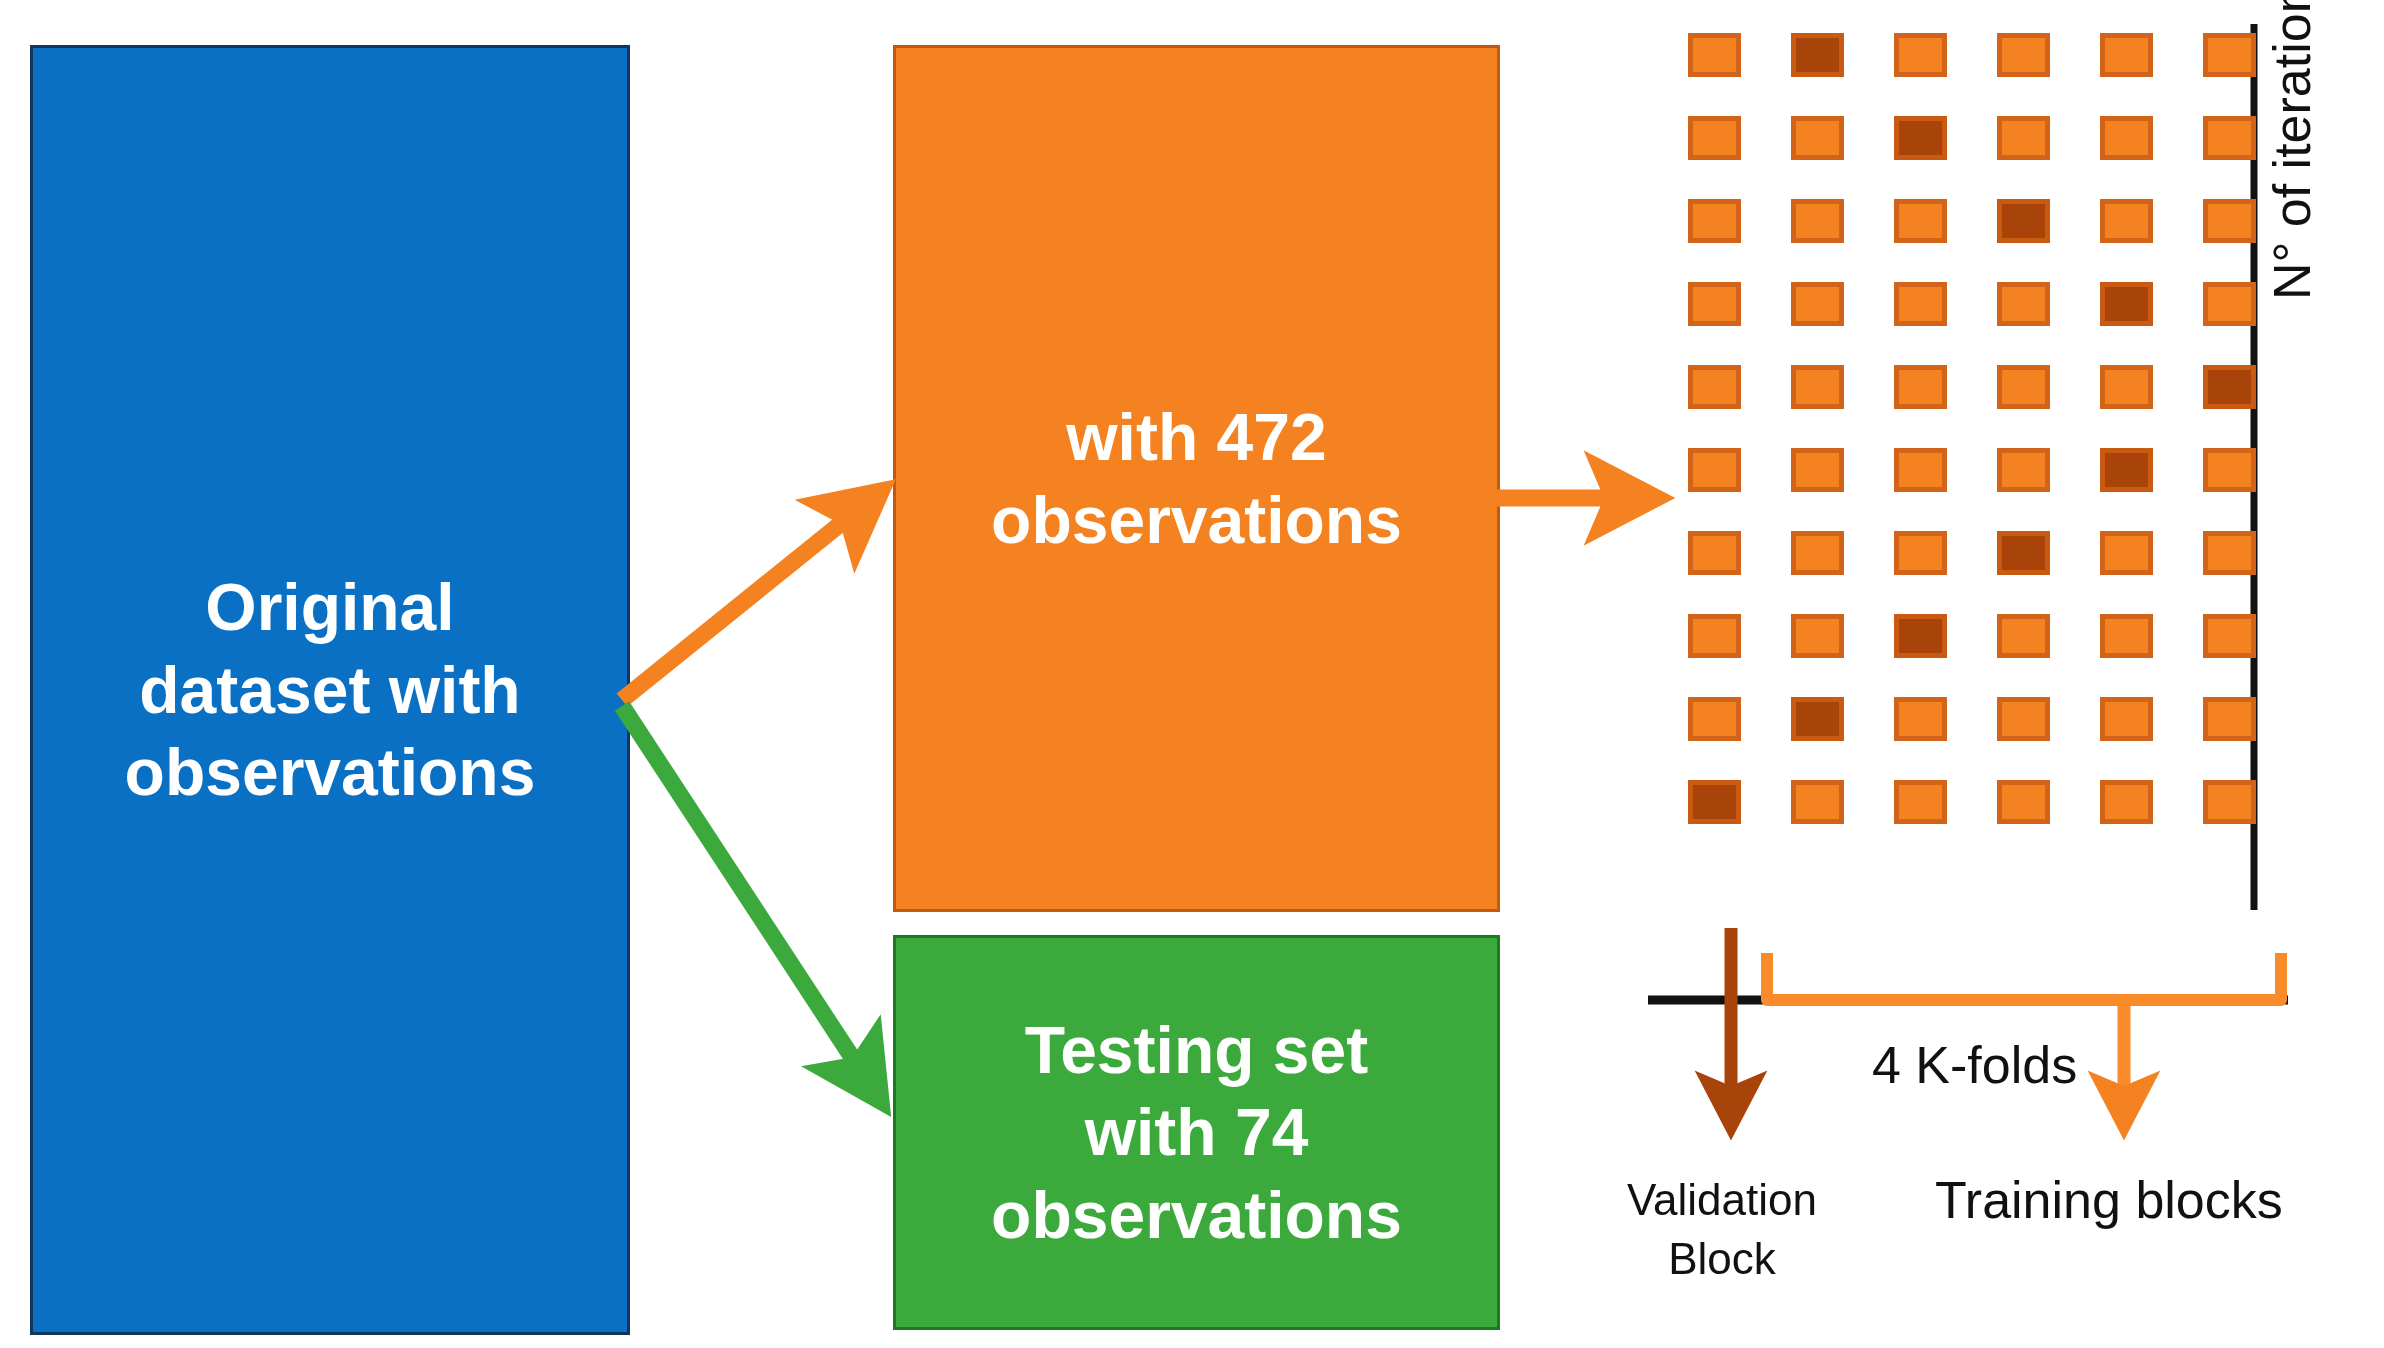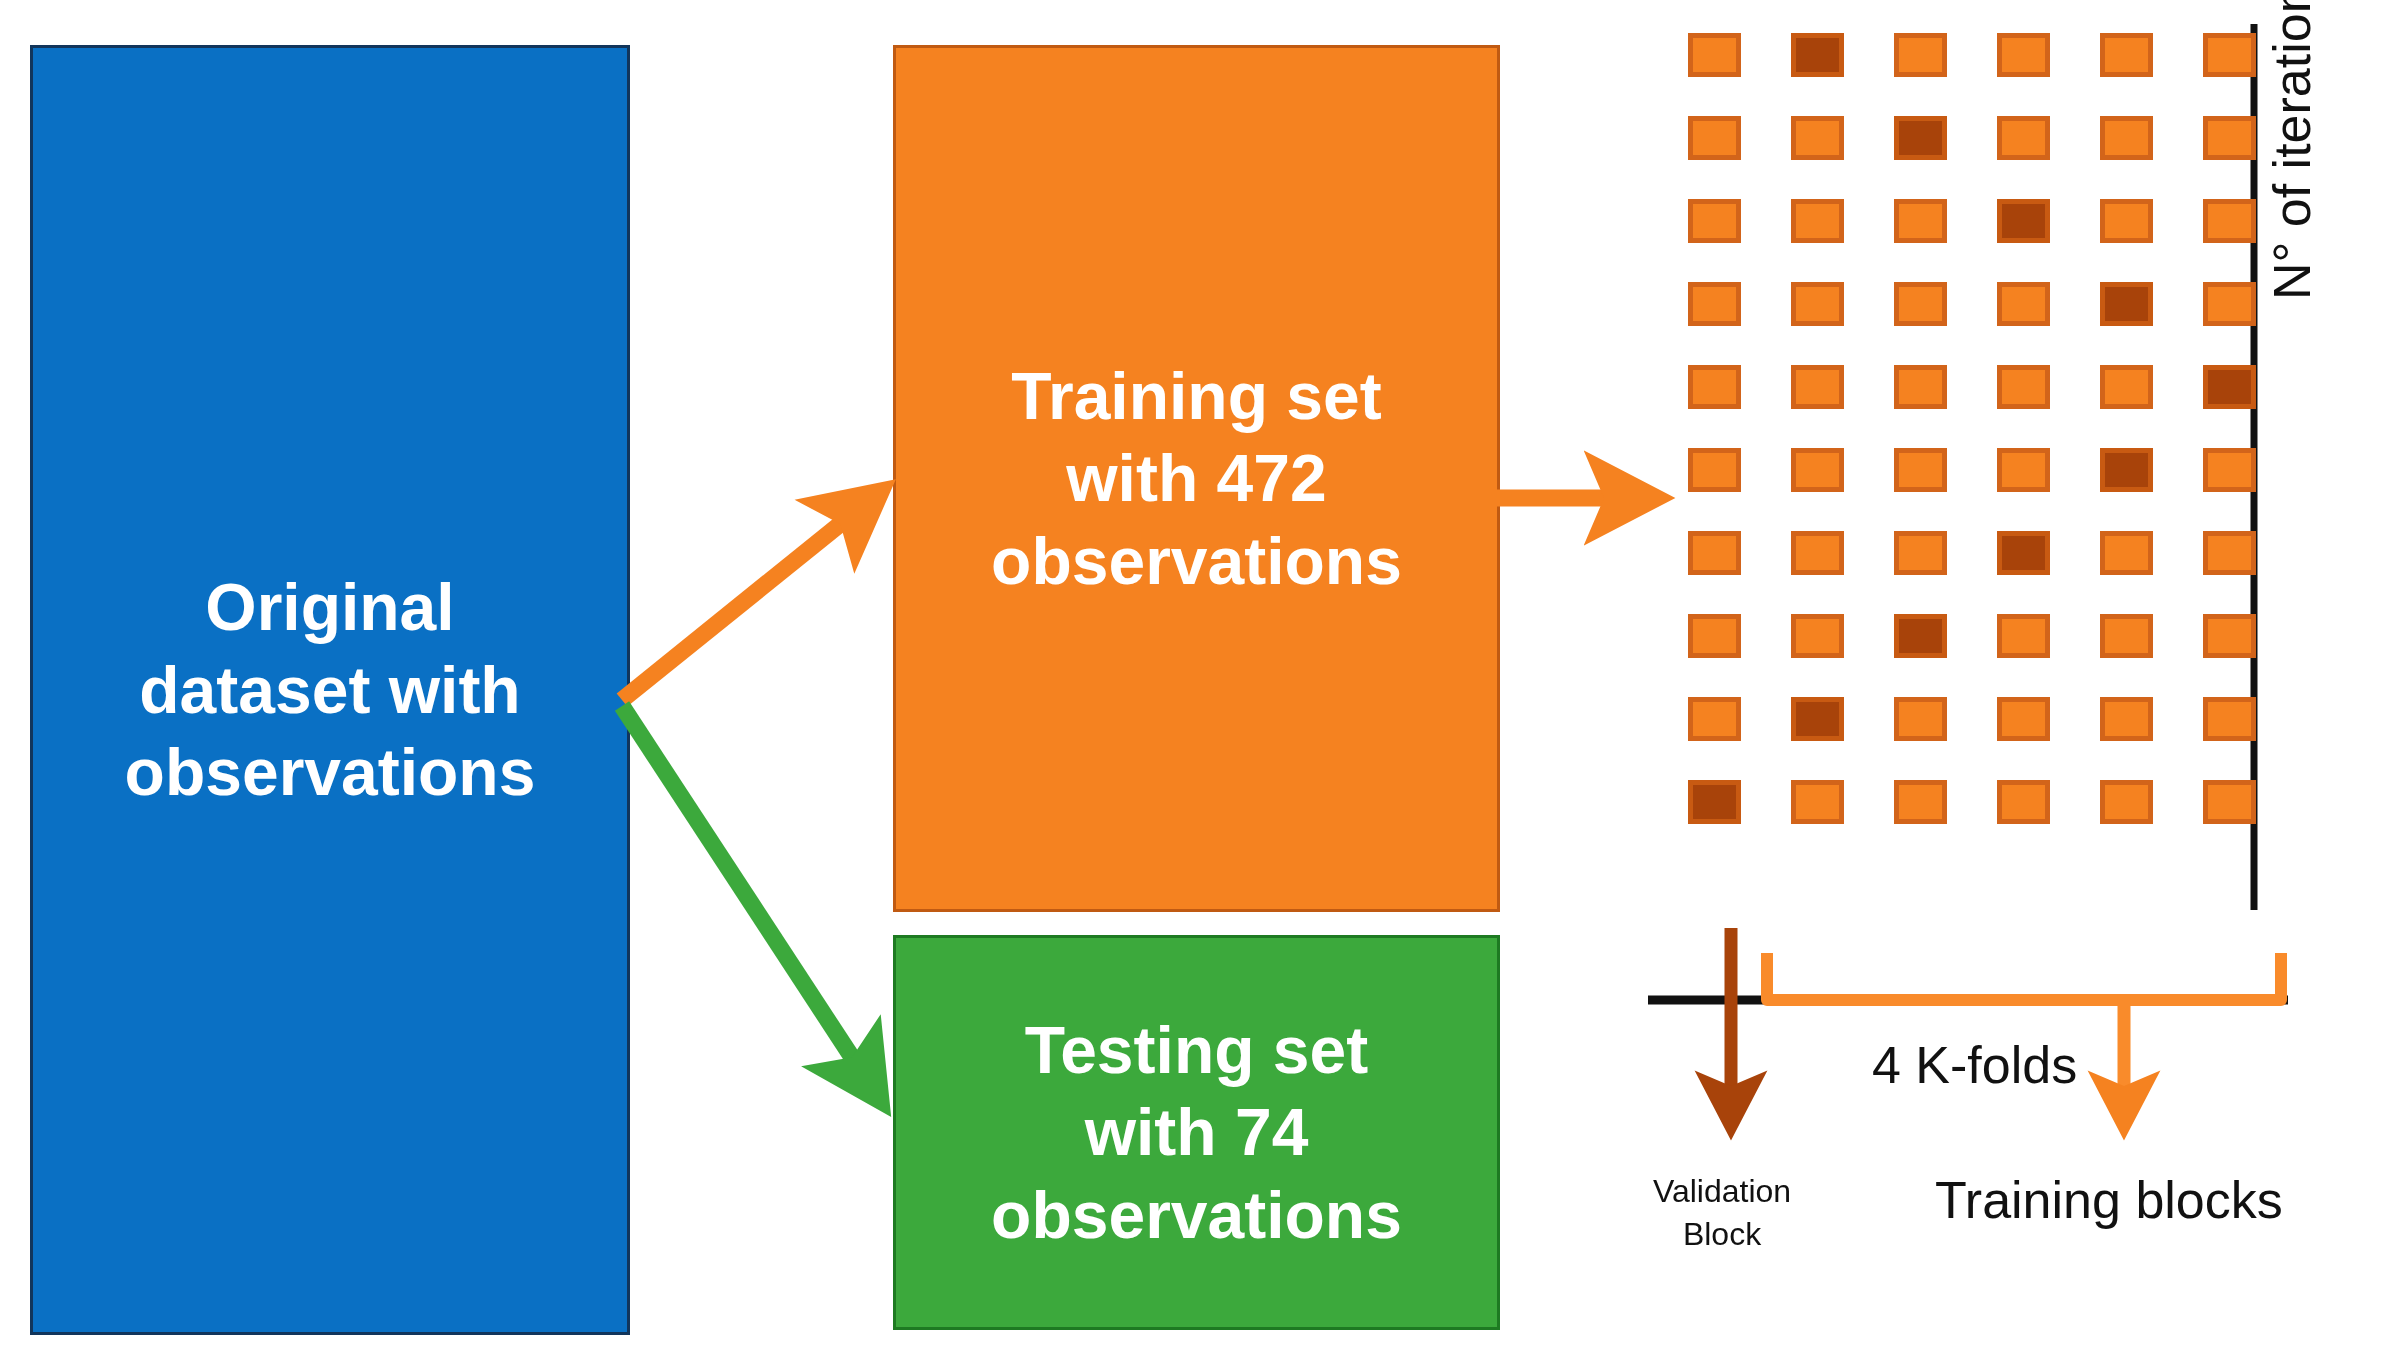--- a/index.html
+++ b/index.html
@@ -26,40 +26,39 @@
   #fold-grid{position:absolute;left:1688px;top:33px;width:600px;height:862px;}
   .cell{position:absolute;width:53px;height:44px;box-sizing:border-box;}
   .cell.light{background:#F58220;border:5px solid #D2641A;}
   .cell.dark{background:#A8430A;border:5px solid #C85A12;}
 
   .lbl{position:absolute;color:#111111;font-weight:400;
        font-family:"Liberation Sans",sans-serif;}
   #iterations-label{left:2262px;top:300px;font-size:52px;white-space:nowrap;
        transform:rotate(-90deg);transform-origin:left top;}
   #kfolds-label{left:1872px;top:1035px;font-size:52px;white-space:nowrap;}
-  #validation-label{left:1597px;top:1170px;font-size:32px;width:250px;
+  #validation-label{left:1597px;top:1170px;font-size:44px;width:250px;
        text-align:center;line-height:1.35;}
   #training-blocks-label{left:1935px;top:1170px;font-size:52px;white-space:nowrap;}
 </style>
 </head>
 <body>
 
 <div class="stage">
 
   <div class="box" id="dataset-box">
     <div>
       <span>Original</span>
       <span>dataset with</span>
       <span>observations</span>
     </div>
   </div>
 
   <div class="box" id="training-box">
     <div>
-      <span>Training set</span>
       <span>with 472</span>
       <span>observations</span>
     </div>
   </div>
 
   <div class="box" id="testing-box">
     <div>
       <span>Testing set</span>
       <span>with 74</span>
       <span>observations</span>

